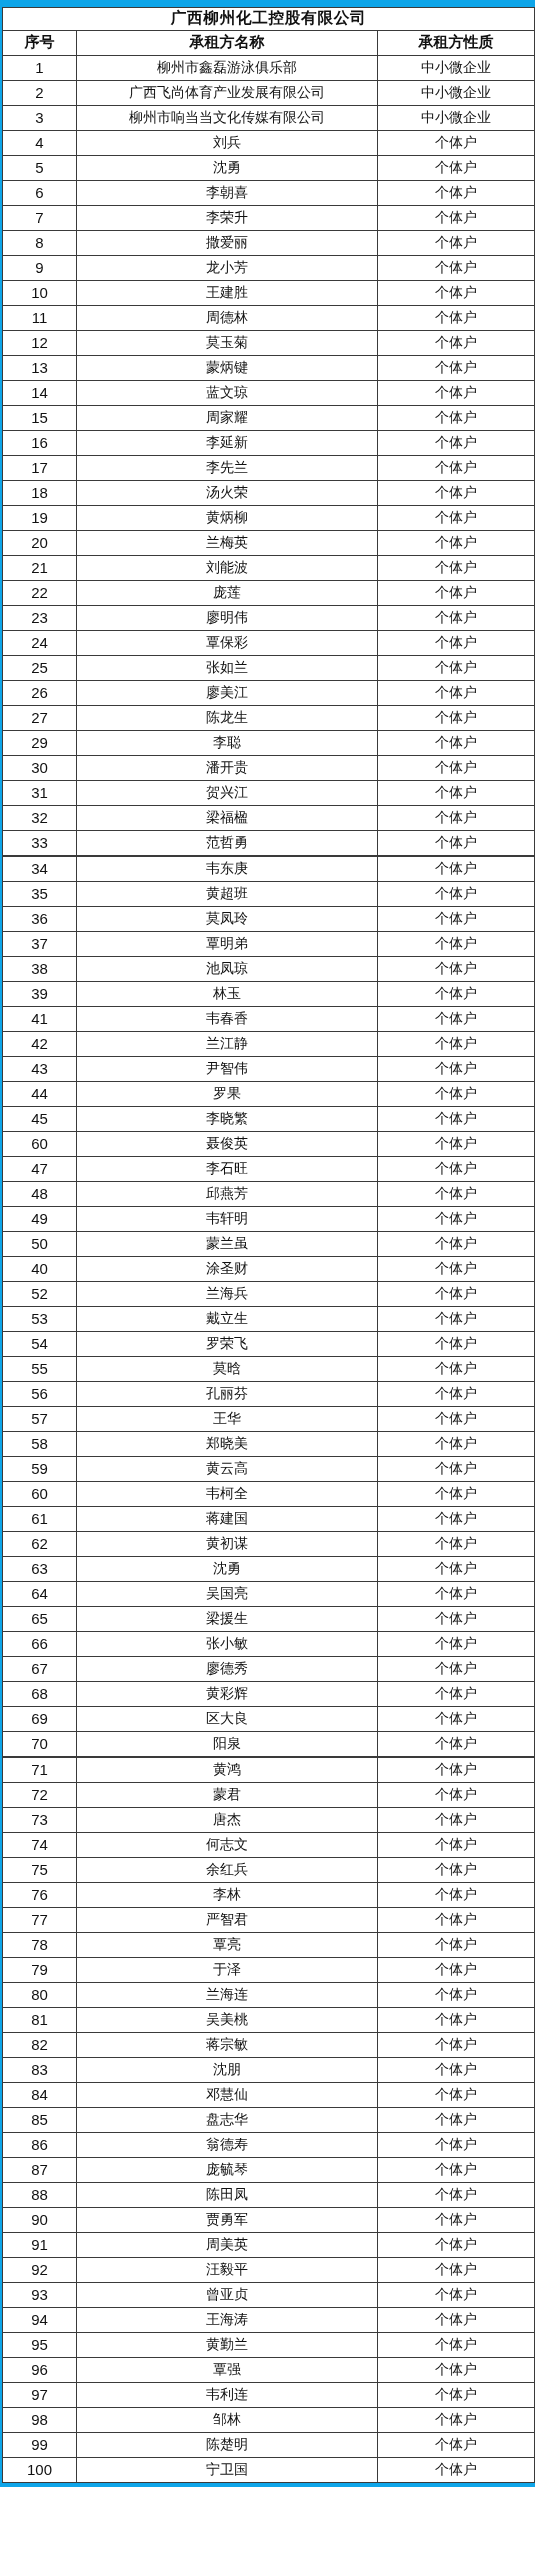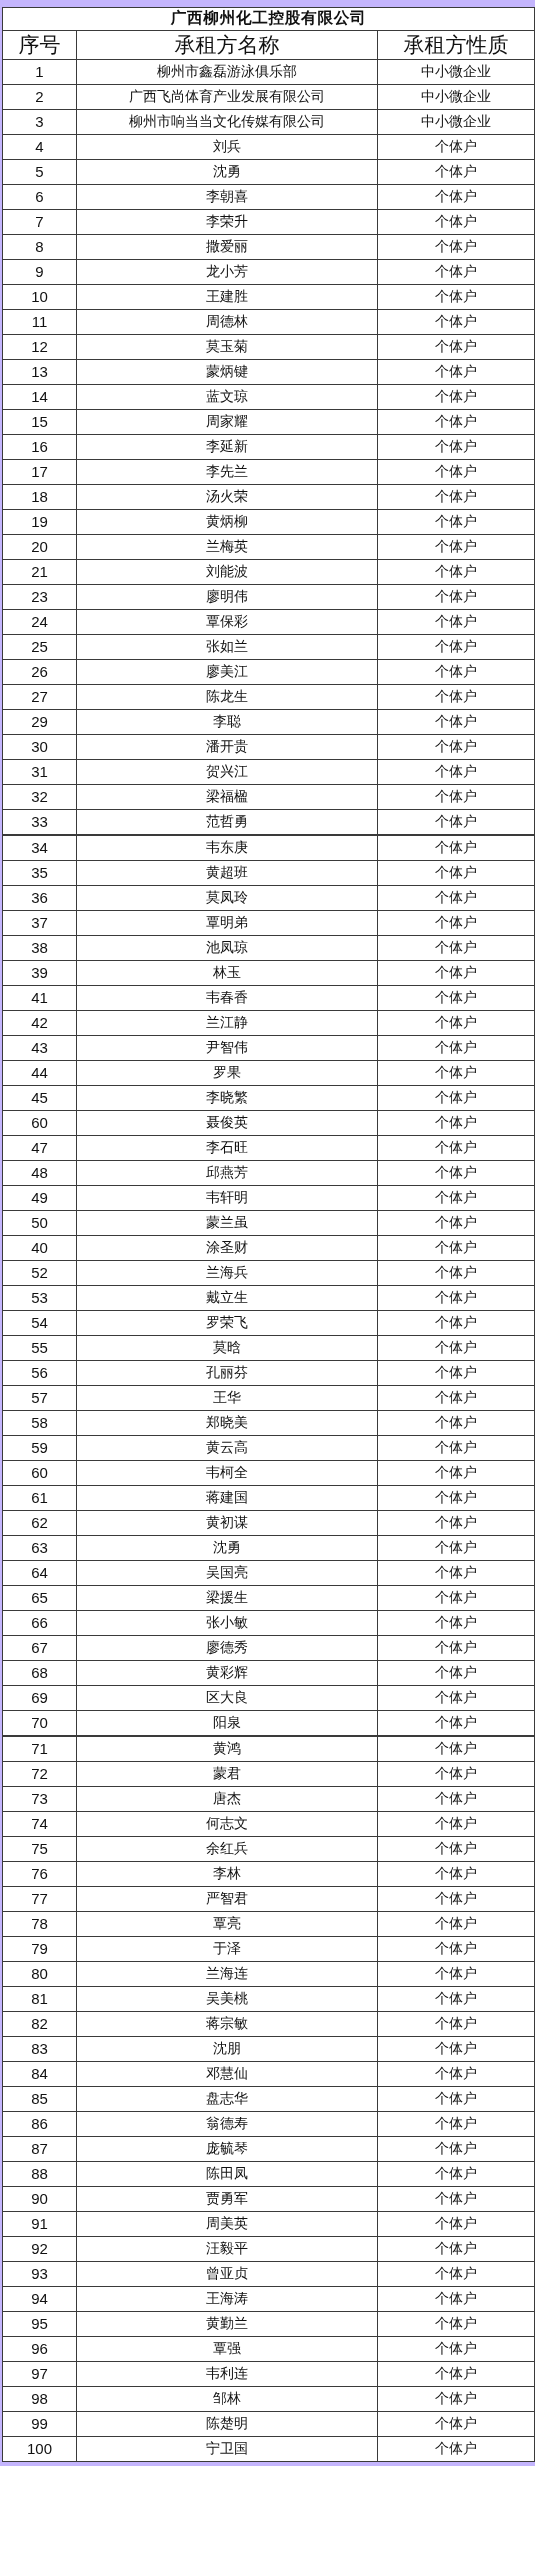--- a/index.html
+++ b/index.html
@@ -7,21 +7,21 @@
     padding: 0;
     background: #ffffff;
     width: 536px;
     font-family: "Liberation Sans", "DejaVu Sans", sans-serif;
     color: #111111;
   }
   .page {
     width: 536px;
     box-sizing: border-box;
     padding: 6.8px 2px 4px 2px;
-    background: #c4b5fd;
+    background: #0ea5e9;
   }
   table.lessee-table {
     border-collapse: collapse;
     table-layout: fixed;
     width: 532px;
     border: 1.4px solid #3a3a3a;
     background: #ffffff;
   }
   col.c-no     { width: 74px; }
   col.c-name   { width: 301px; }
@@ -34,22 +34,22 @@
     overflow: hidden;
     white-space: nowrap;
   }
   tr.title-row td {
     font-size: 15.6px;
     font-weight: bold;
     height: 22px;
     letter-spacing: 0.7px;
   }
   tr.header-row th {
-    font-size: 21px;
-    font-weight: normal;
+    font-size: 15px;
+    font-weight: bold;
     height: 24px;
     text-align: center;
   }
   tbody td {
     font-size: 14px;
     font-weight: 400;
     height: 24px;
   }
   tbody td.cell-serial { font-size: 15px; }
   tr.page-break td { border-top: 2.7px double #3a3a3a; }
@@ -174,20 +174,25 @@
           <td class="cell-serial">20</td>
           <td class="cell-name">兰梅英</td>
           <td class="cell-nature">个体户</td>
         </tr>
         <tr>
           <td class="cell-serial">21</td>
           <td class="cell-name">刘能波</td>
           <td class="cell-nature">个体户</td>
         </tr>
         <tr>
+          <td class="cell-serial">22</td>
+          <td class="cell-name">庞莲</td>
+          <td class="cell-nature">个体户</td>
+        </tr>
+        <tr>
           <td class="cell-serial">23</td>
           <td class="cell-name">廖明伟</td>
           <td class="cell-nature">个体户</td>
         </tr>
         <tr>
           <td class="cell-serial">24</td>
           <td class="cell-name">覃保彩</td>
           <td class="cell-nature">个体户</td>
         </tr>
         <tr>

